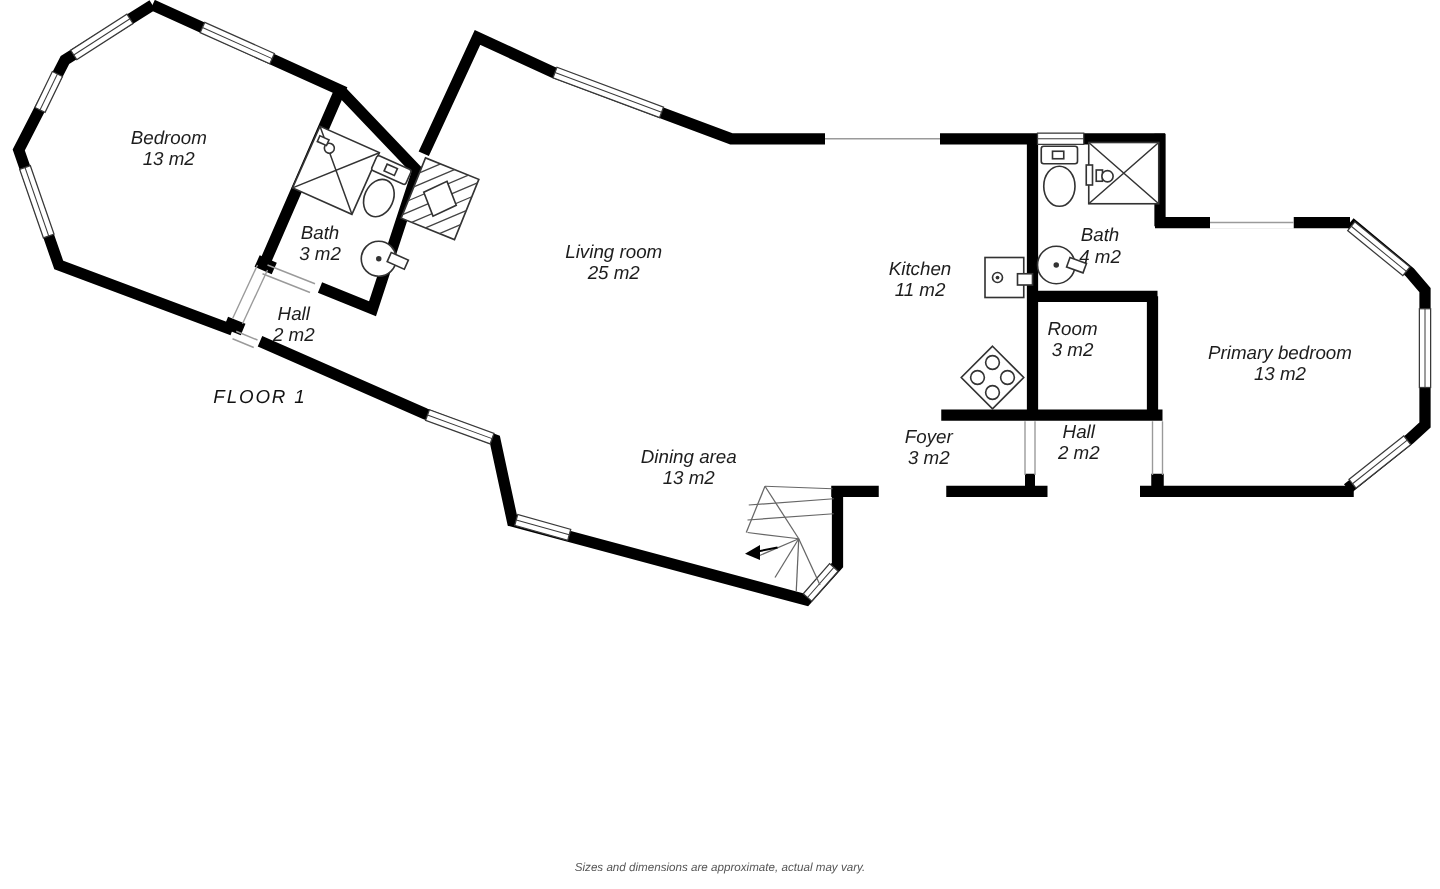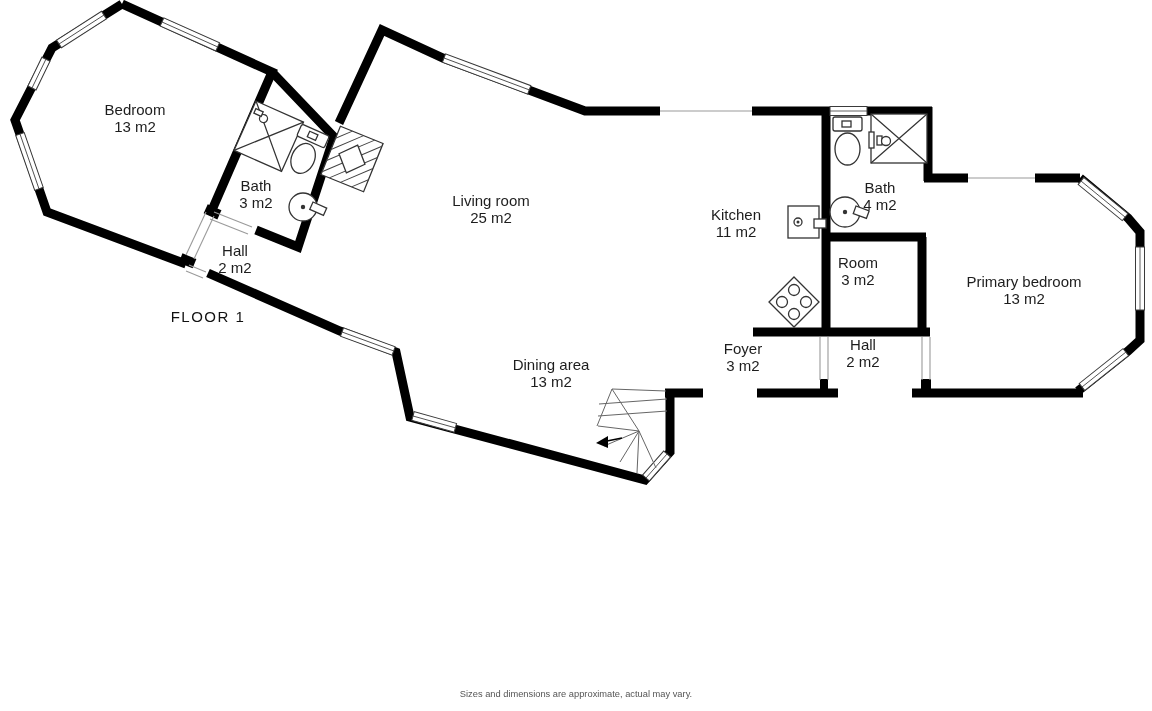--- a/index.html
+++ b/index.html
@@ -1,17 +1,17 @@
 <!DOCTYPE html>
 <html><head>
 <meta charset="utf-8">
 <style>
   html,body{margin:0;padding:0;background:#ffffff;}
   .page{position:relative;width:1152px;height:711px;background:#ffffff;overflow:hidden;
-        font-family:"Liberation Sans",sans-serif;}
+        font-family:"Liberation Sans",sans-serif;font-style:italic;}
   svg{display:block;}
   .wall{fill:none;stroke:#000000;stroke-width:9;stroke-linejoin:miter;}
   .win-rect{fill:#ffffff;stroke:#3a3a3a;stroke-width:1;}
   .win-line{stroke:#3a3a3a;stroke-width:0.8;}
   .thin-win{fill:#ffffff;}
   .thin-win-line{stroke:#9a9a9a;stroke-width:1.2;}
   .doorframe{stroke:#9a9a9a;stroke-width:1.1;fill:none;}
   .fx{fill:#ffffff;stroke:#333333;stroke-width:1.3;}
   .fx-open{fill:none;stroke:#333333;stroke-width:1.2;}
   .dot{fill:#333333;stroke:none;}

